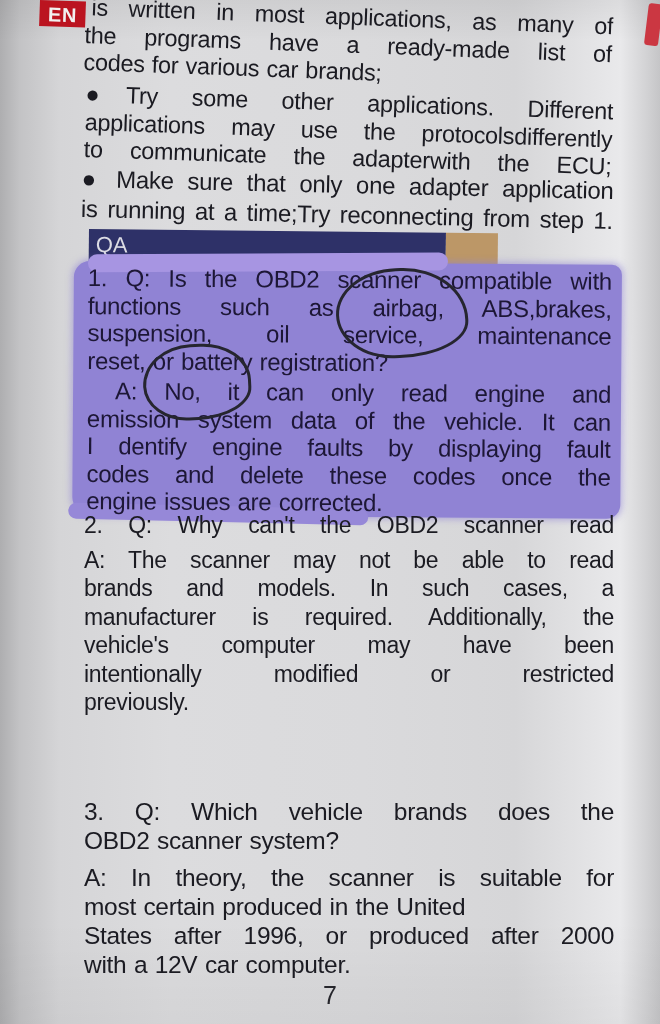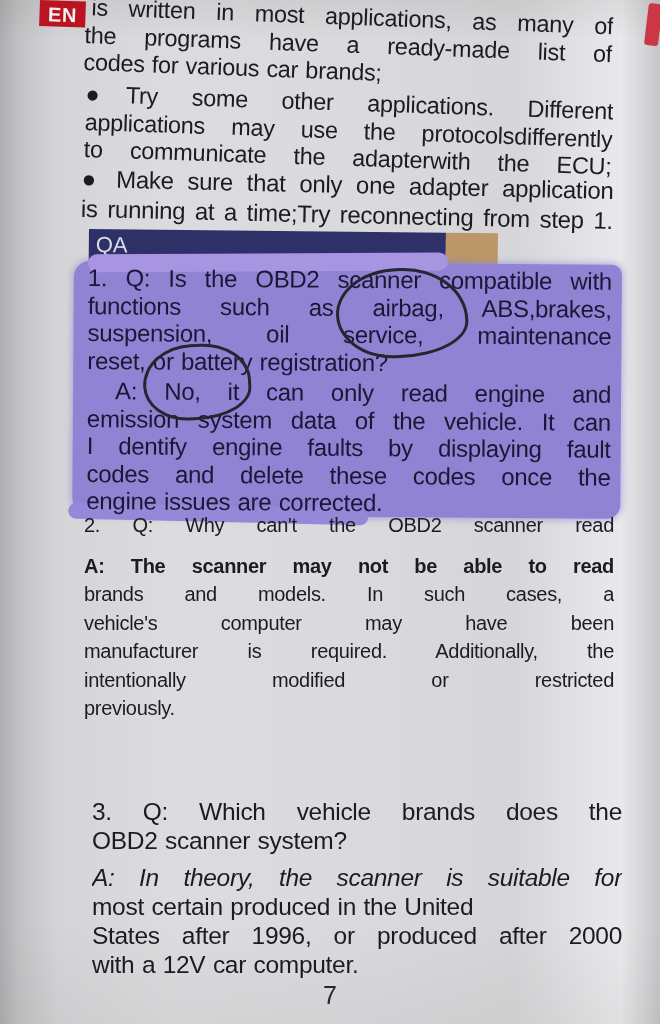--- a/index.html
+++ b/index.html
@@ -40,27 +40,27 @@
     background:#9688d8;border-radius:10px;transform:rotate(.9deg);}
   .hl-block .jl{height:27.5px;position:relative;z-index:2;}
   .hl-block .answer-start{padding-left:28px;margin-top:3px;}
 
   .pen-circle{position:absolute;border:3.5px solid #26262f;background:transparent;z-index:5;}
   .pen-c1{left:336px;top:268px;width:126px;height:84px;
     border-radius:48% 52% 55% 45% / 52% 62% 40% 52%;transform:rotate(-2deg);}
   .pen-c2{left:143px;top:344px;width:102px;height:70px;
     border-radius:50% 50% 55% 45% / 58% 55% 44% 52%;transform:rotate(-3deg);}
 
-  .b-q2{left:84px;top:511px;width:530px;font-size:20px;line-height:28.5px;}
+  .b-q2{left:84px;top:511px;width:530px;font-size:23px;line-height:28.5px;}
   .b-q2 .jl{height:28.5px;}
-  .b-q2 .answer-start{margin-top:12px;font-weight:bold;}
+  .b-q2 .answer-start{margin-top:6px;}
 
-  .b-q3{left:92px;top:797px;width:530px;font-size:24.5px;line-height:29px;}
+  .b-q3{left:84px;top:797px;width:530px;font-size:24.5px;line-height:29px;}
   .b-q3 .jl{height:29px;}
-  .b-q3 .answer-start{margin-top:8px;font-style:italic;}
+  .b-q3 .answer-start{margin-top:8px;}
 
   .en-badge{left:40px;top:0;width:46px;height:26px;background:#bb1420;color:#f2f0f0;
     font-size:20px;font-weight:bold;text-align:center;line-height:29px;transform:rotate(2deg);
     letter-spacing:.5px;}
   .red-sliver{left:649px;top:3px;width:14px;height:42px;background:#cb3742;border-radius:3px;
     transform:rotate(7deg);}
   .pagenum{left:0;top:981px;width:660px;text-align:center;font-size:25px;color:#26262c;}
 </style>
 </head>
 <body>
@@ -105,22 +105,22 @@
     <div class="jl last">engine issues are corrected.</div>
   </div>
 
   <div class="pen-circle pen-c1"></div>
   <div class="pen-circle pen-c2"></div>
 
   <div class="blk b-q2">
     <div class="jl">2. Q: Why can't the OBD2 scanner read</div>
     <div class="jl answer-start">A: The scanner may not be able to read</div>
     <div class="jl">brands and models. In such cases, a</div>
+    <div class="jl">manufacturer is required. Additionally, the</div>
     <div class="jl">vehicle's computer may have been</div>
-    <div class="jl">manufacturer is required. Additionally, the</div>
     <div class="jl">intentionally modified or restricted</div>
     <div class="jl last">previously.</div>
   </div>
 
   <div class="blk b-q3">
     <div class="jl">3. Q: Which vehicle brands does the</div>
     <div class="jl last">OBD2 scanner system?</div>
     <div class="jl answer-start">A: In theory, the scanner is suitable for</div>
     <div class="jl last">most certain produced in the United</div>
     <div class="jl">States after 1996, or produced after 2000</div>

